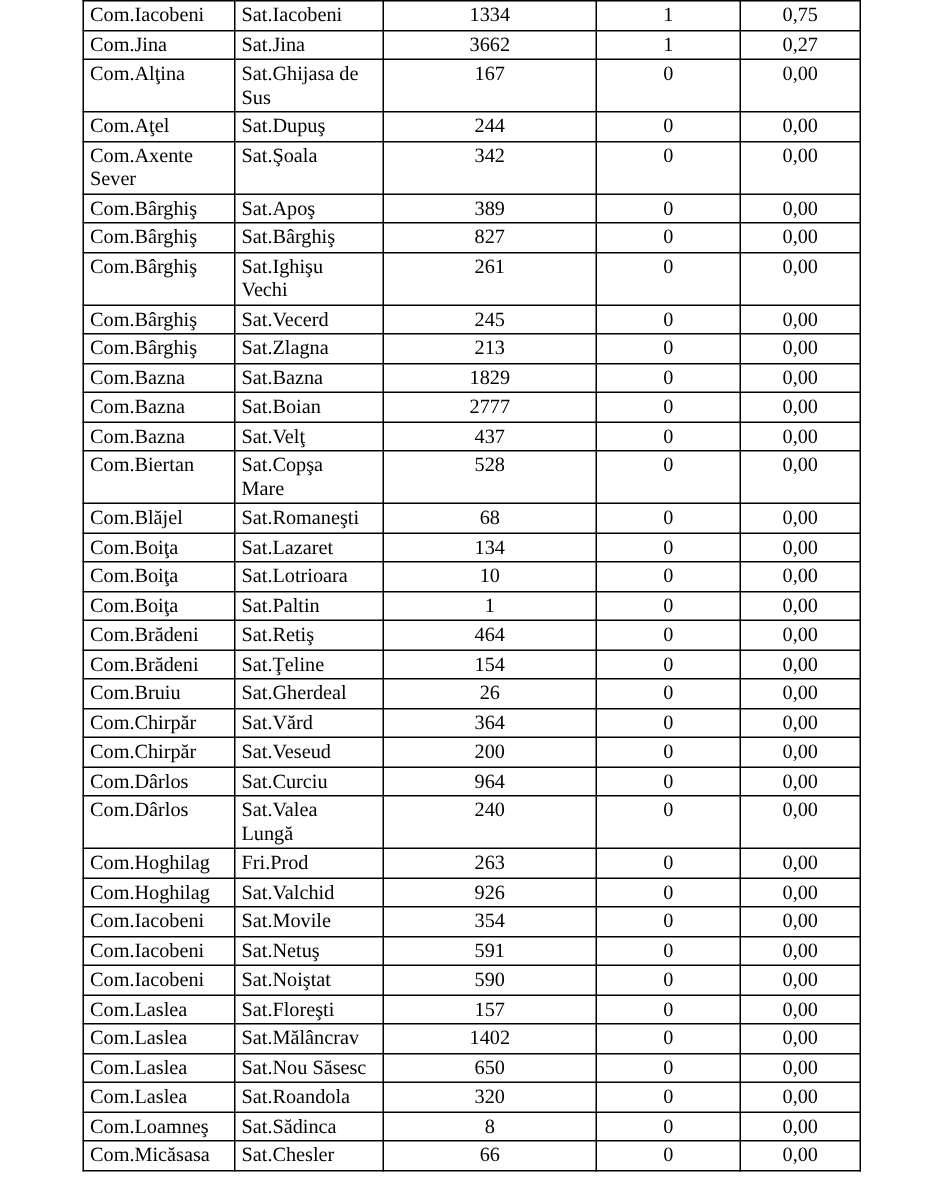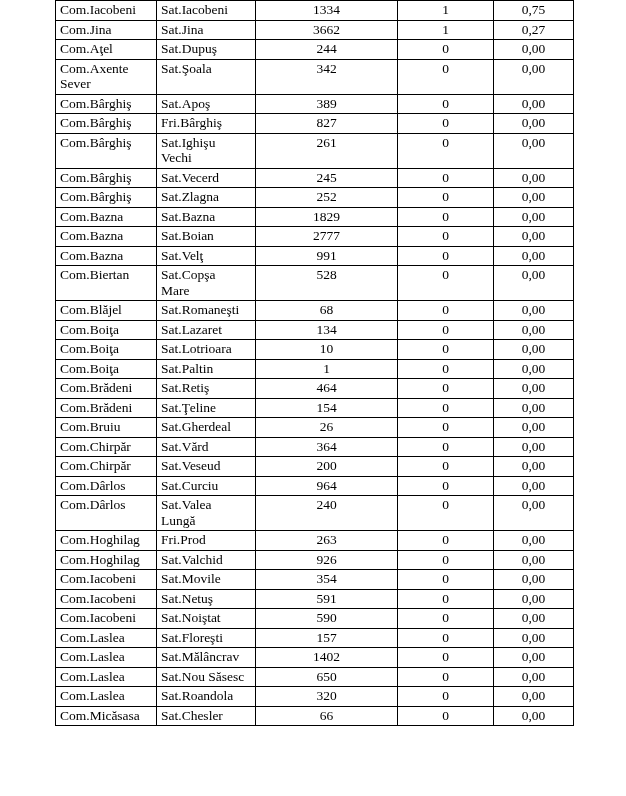--- a/index.html
+++ b/index.html
@@ -65,20 +65,28 @@
     <td class="num">0,75</td>
   </tr>
         <tr>
     <td>Com.Jina</td>
     <td>Sat.Jina</td>
     <td class="num">3662</td>
     <td class="num">1</td>
     <td class="num">0,27</td>
   </tr>
         <tr>
+    <td>Com.Alţina</td>
+    <td>Sat.Ghijasa de
+Sus</td>
+    <td class="num">167</td>
+    <td class="num">0</td>
+    <td class="num">0,00</td>
+  </tr>
+        <tr>
     <td>Com.Aţel</td>
     <td>Sat.Dupuş</td>
     <td class="num">244</td>
     <td class="num">0</td>
     <td class="num">0,00</td>
   </tr>
         <tr>
     <td>Com.Axente
 Sever</td>
     <td>Sat.Şoala</td>
@@ -88,21 +96,21 @@
   </tr>
         <tr>
     <td>Com.Bârghiş</td>
     <td>Sat.Apoş</td>
     <td class="num">389</td>
     <td class="num">0</td>
     <td class="num">0,00</td>
   </tr>
         <tr>
     <td>Com.Bârghiş</td>
-    <td>Fri.Bârghiş</td>
+    <td>Sat.Bârghiş</td>
     <td class="num">827</td>
     <td class="num">0</td>
     <td class="num">0,00</td>
   </tr>
         <tr>
     <td>Com.Bârghiş</td>
     <td>Sat.Ighişu
 Vechi</td>
     <td class="num">261</td>
     <td class="num">0</td>
@@ -111,42 +119,42 @@
         <tr>
     <td>Com.Bârghiş</td>
     <td>Sat.Vecerd</td>
     <td class="num">245</td>
     <td class="num">0</td>
     <td class="num">0,00</td>
   </tr>
         <tr>
     <td>Com.Bârghiş</td>
     <td>Sat.Zlagna</td>
-    <td class="num">252</td>
+    <td class="num">213</td>
     <td class="num">0</td>
     <td class="num">0,00</td>
   </tr>
         <tr>
     <td>Com.Bazna</td>
     <td>Sat.Bazna</td>
     <td class="num">1829</td>
     <td class="num">0</td>
     <td class="num">0,00</td>
   </tr>
         <tr>
     <td>Com.Bazna</td>
     <td>Sat.Boian</td>
     <td class="num">2777</td>
     <td class="num">0</td>
     <td class="num">0,00</td>
   </tr>
         <tr>
     <td>Com.Bazna</td>
     <td>Sat.Velţ</td>
-    <td class="num">991</td>
+    <td class="num">437</td>
     <td class="num">0</td>
     <td class="num">0,00</td>
   </tr>
         <tr>
     <td>Com.Biertan</td>
     <td>Sat.Copşa
 Mare</td>
     <td class="num">528</td>
     <td class="num">0</td>
     <td class="num">0,00</td>
@@ -282,20 +290,27 @@
     <td>Com.Laslea</td>
     <td>Sat.Nou Săsesc</td>
     <td class="num">650</td>
     <td class="num">0</td>
     <td class="num">0,00</td>
   </tr>
         <tr>
     <td>Com.Laslea</td>
     <td>Sat.Roandola</td>
     <td class="num">320</td>
+    <td class="num">0</td>
+    <td class="num">0,00</td>
+  </tr>
+        <tr>
+    <td>Com.Loamneş</td>
+    <td>Sat.Sădinca</td>
+    <td class="num">8</td>
     <td class="num">0</td>
     <td class="num">0,00</td>
   </tr>
         <tr>
     <td>Com.Micăsasa</td>
     <td>Sat.Chesler</td>
     <td class="num">66</td>
     <td class="num">0</td>
     <td class="num">0,00</td>
   </tr>

